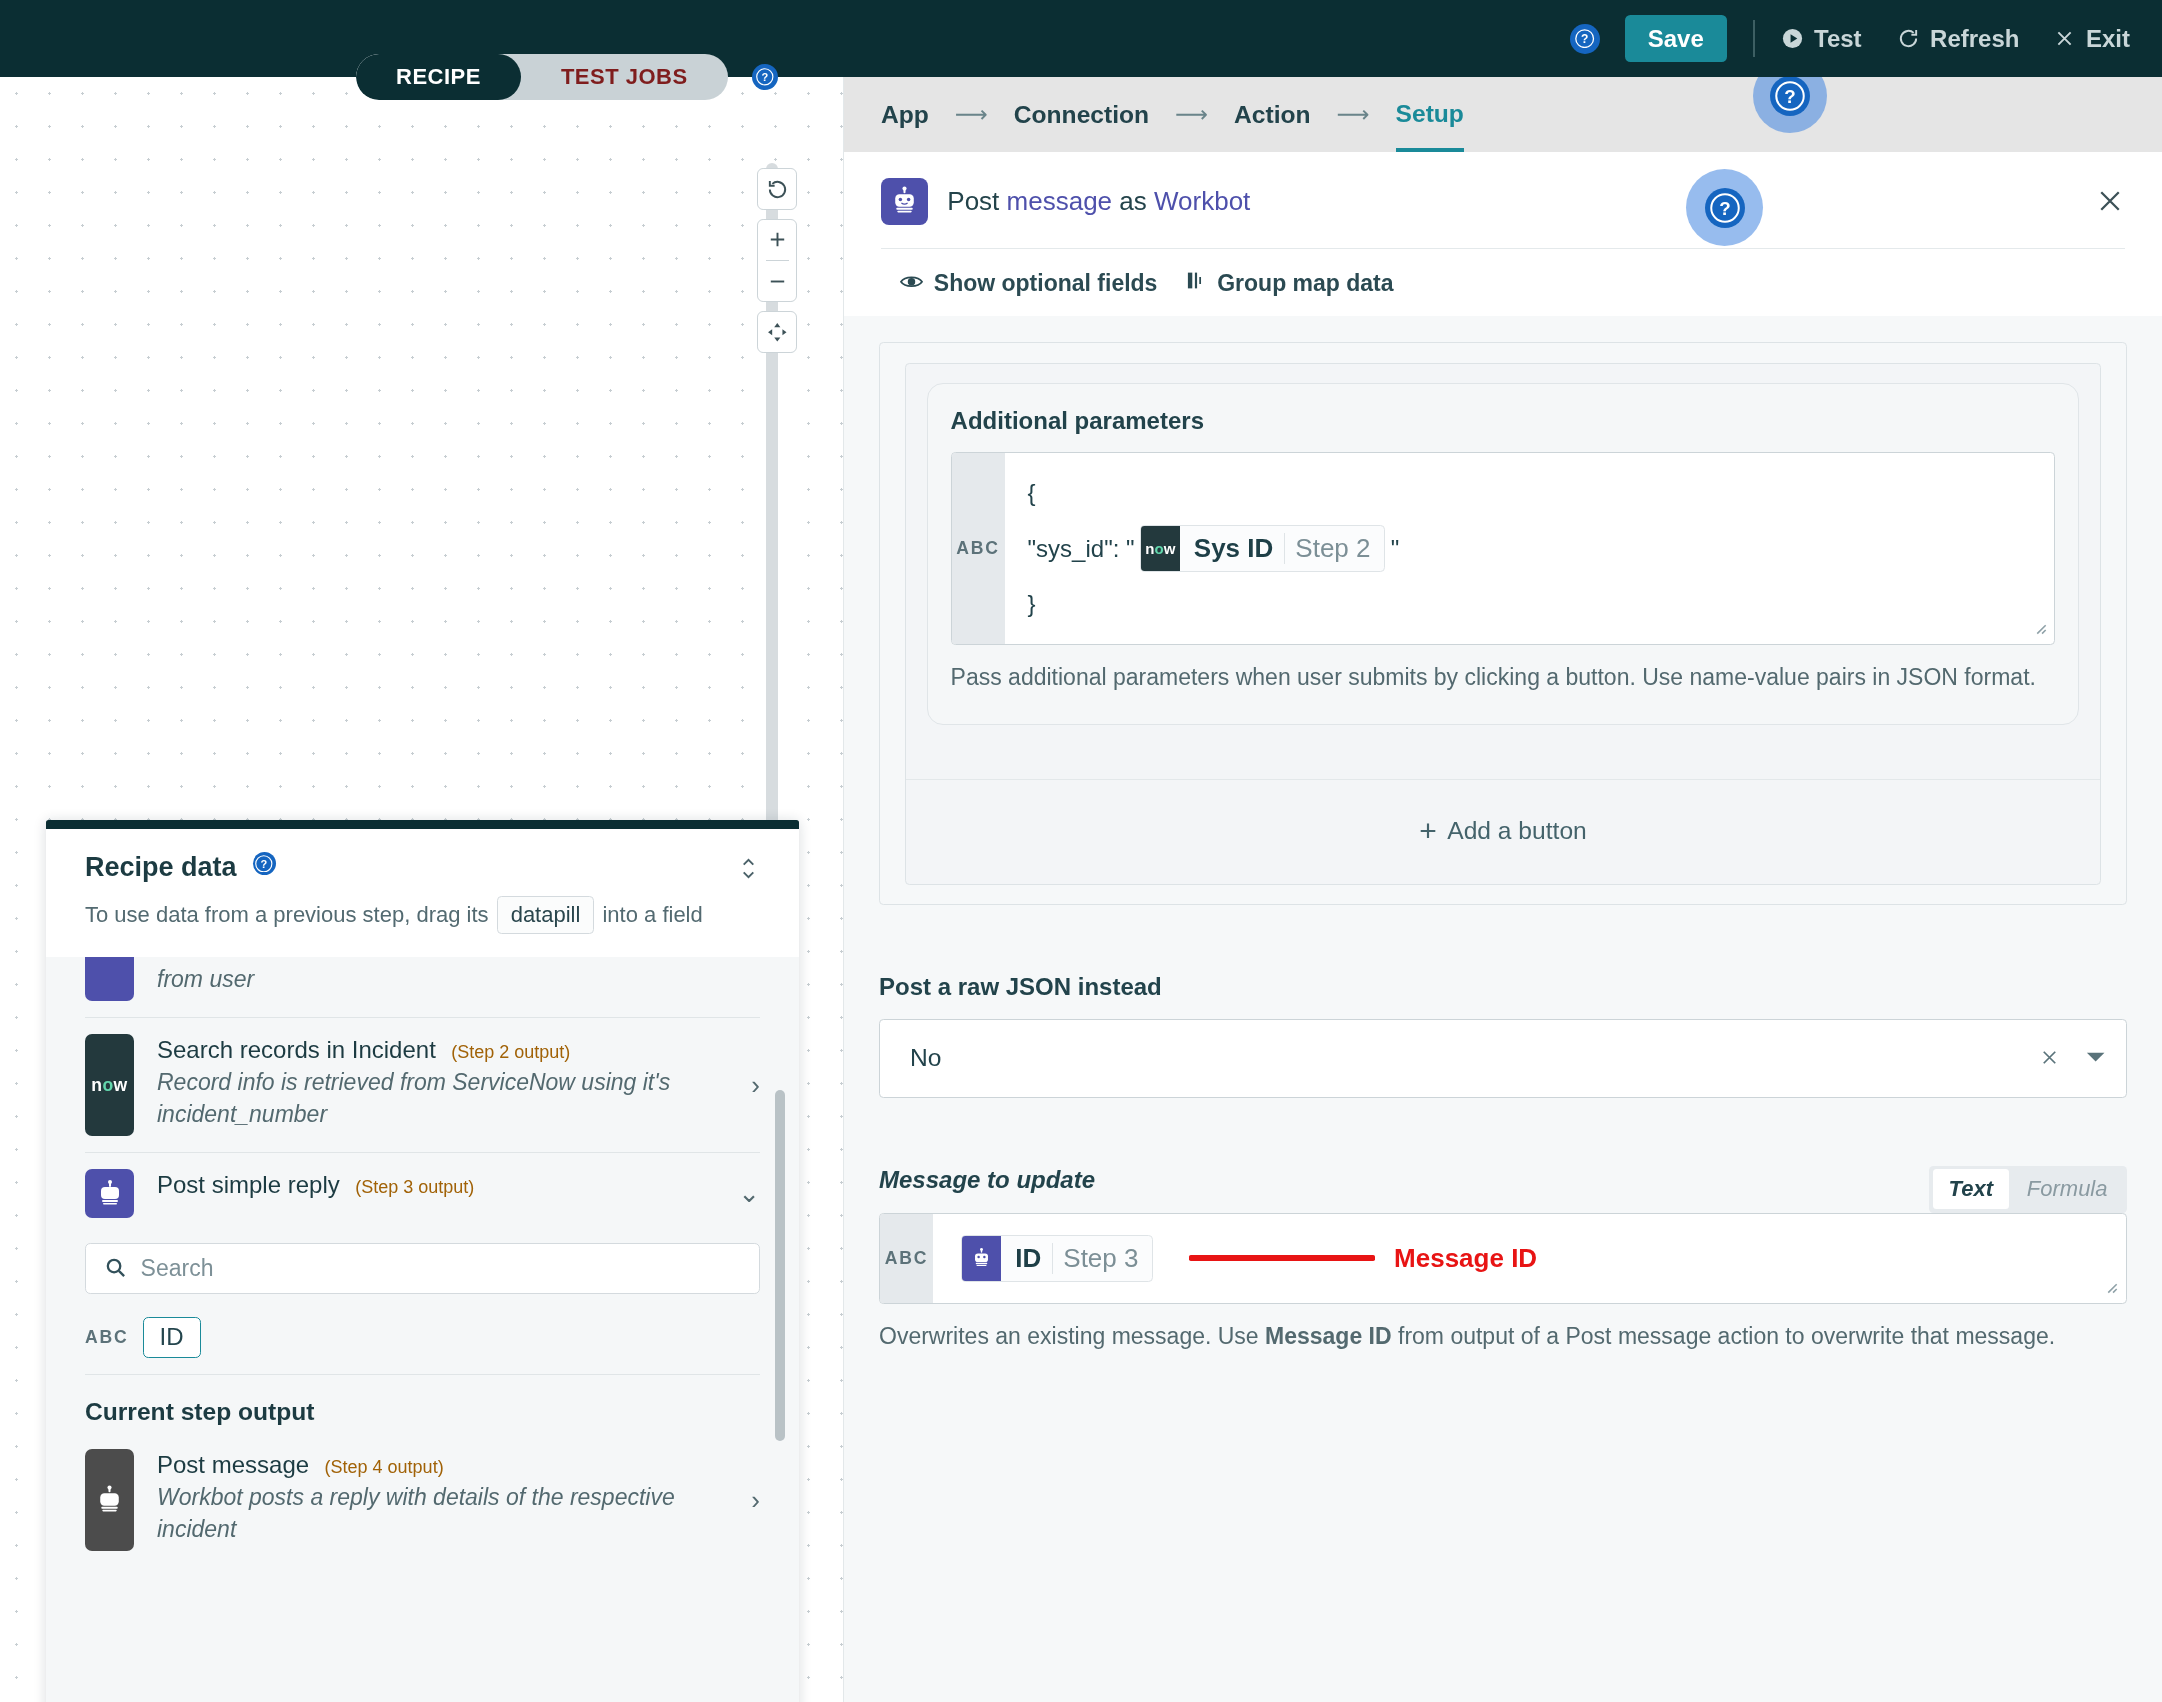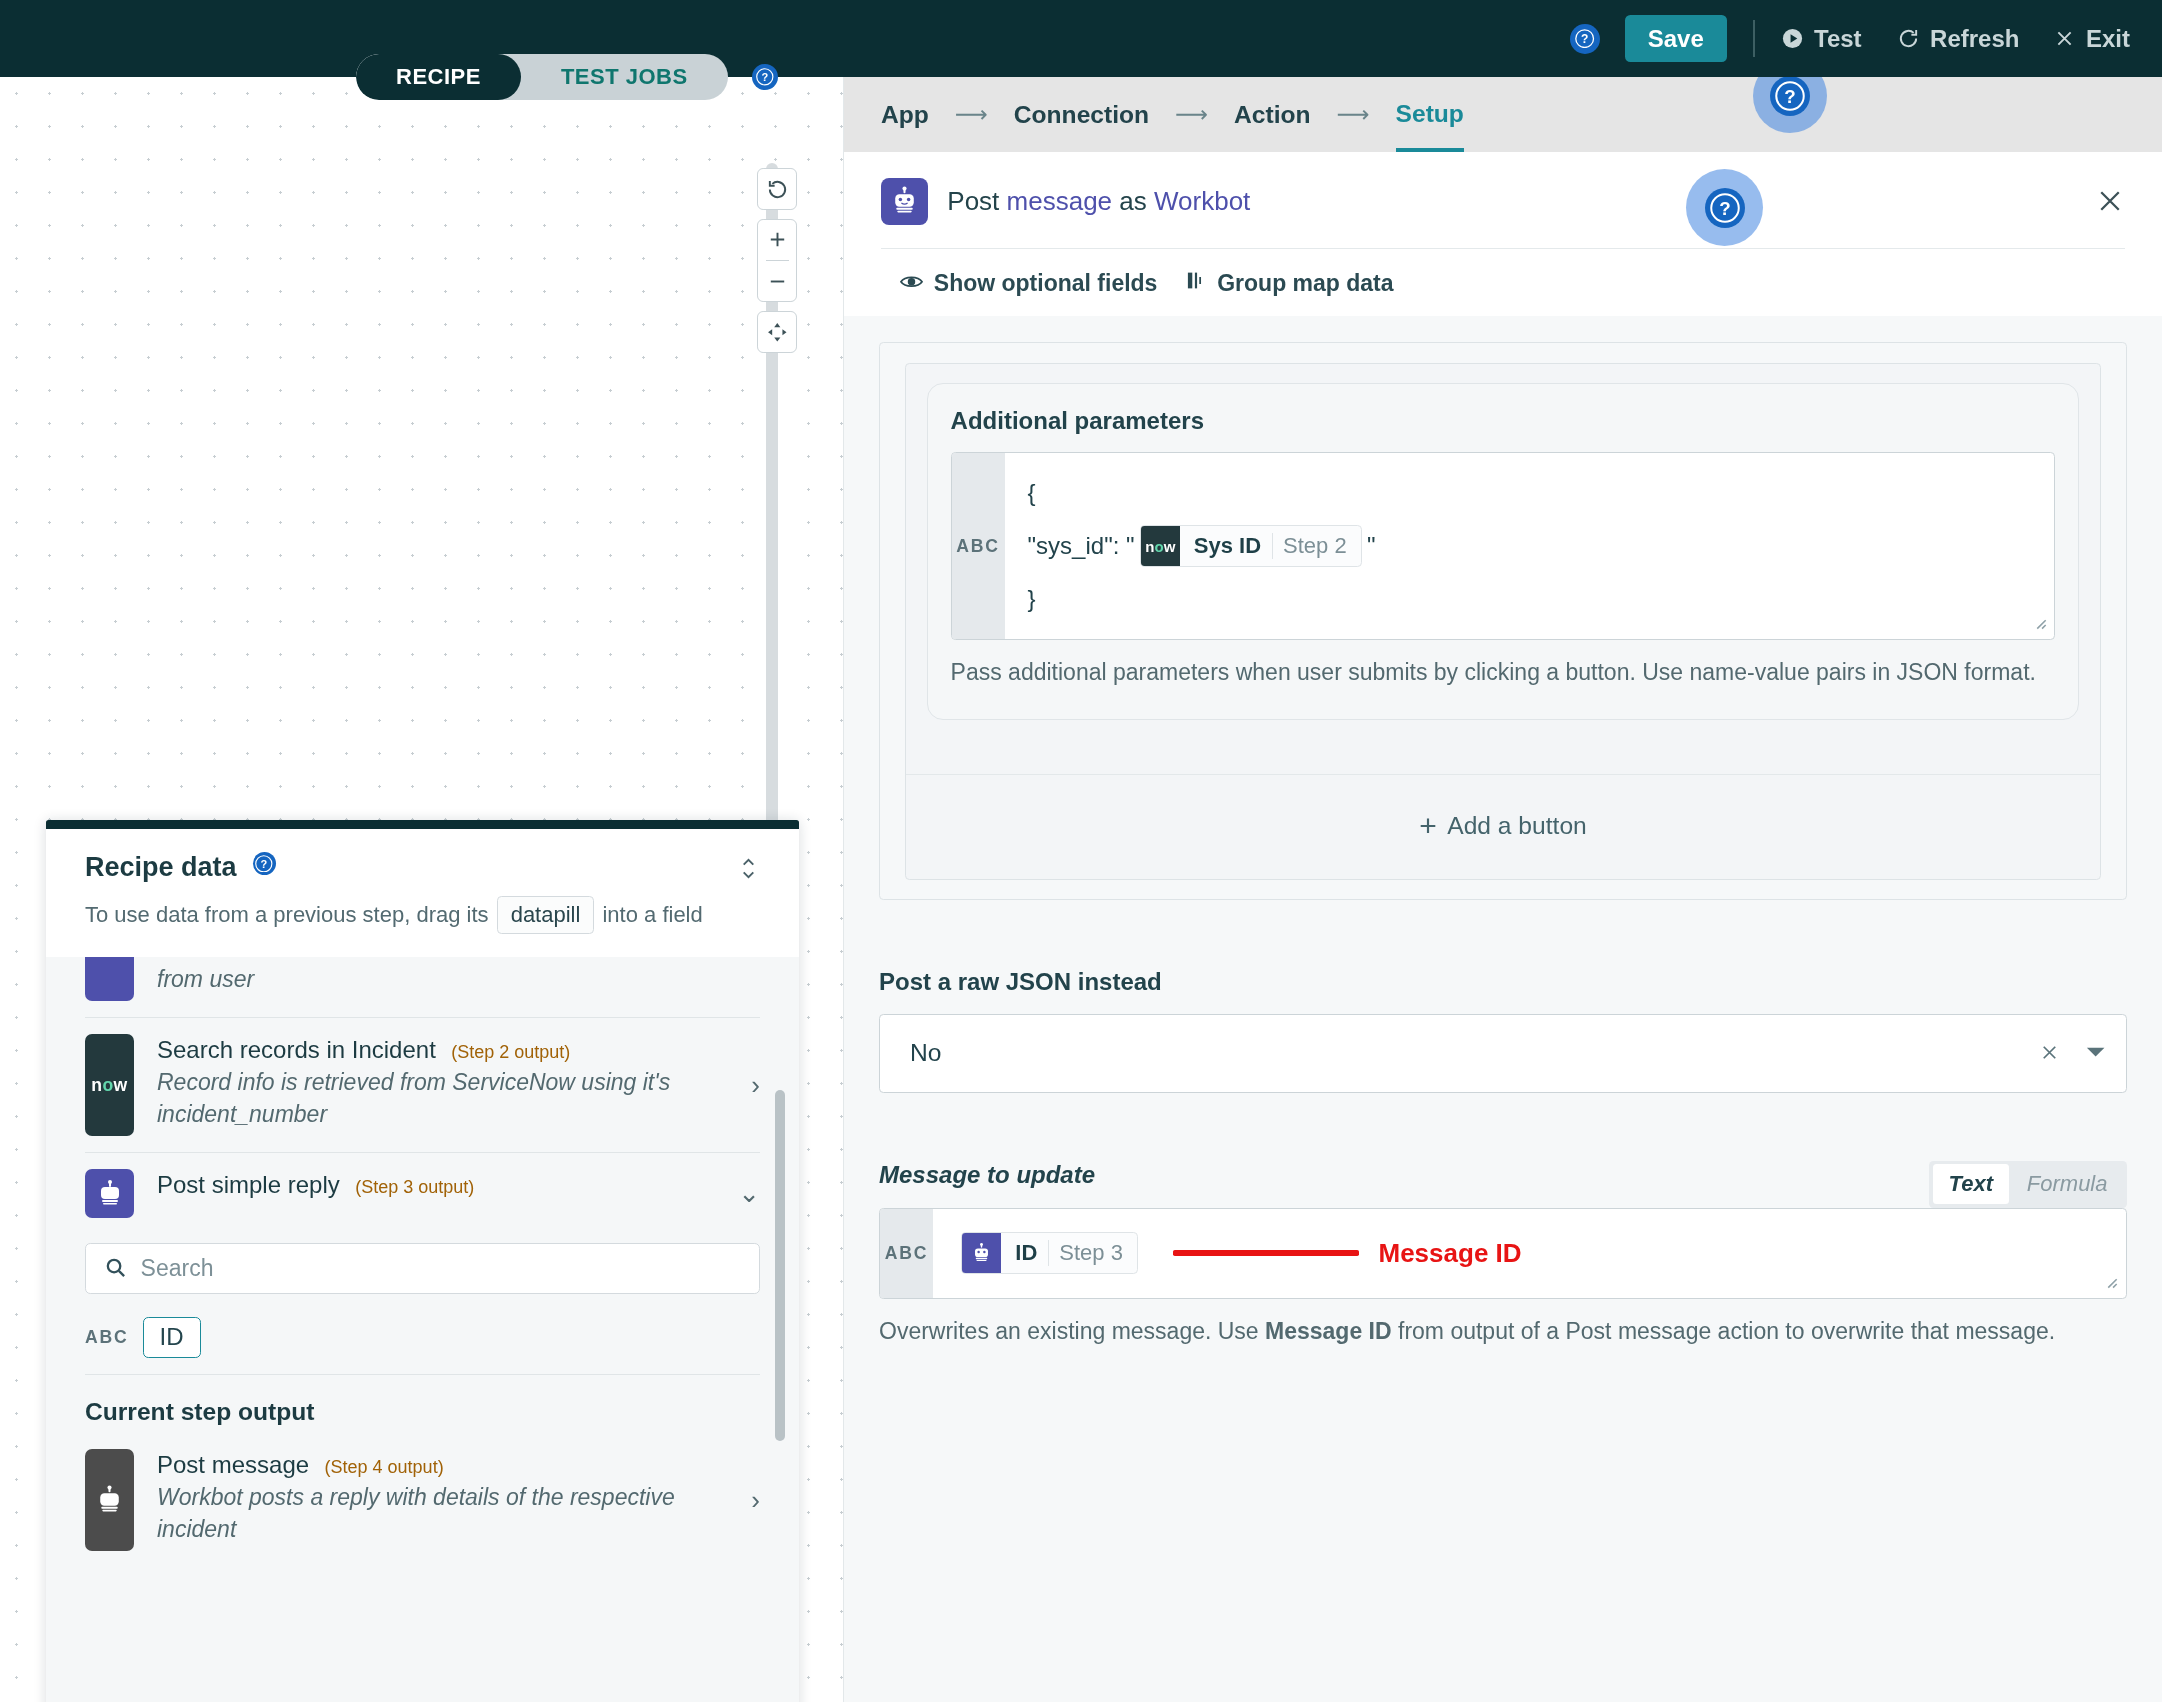--- a/index.html
+++ b/index.html
@@ -46,21 +46,21 @@
     position: absolute; top: 54px; left: 356px;
     display: flex; align-items: center; gap: 24.6px; z-index: 40;
   }
   .pill {
     display: flex; background: #c9d2d6; border-radius: 26px; height: 46px;
     overflow: hidden;
   }
   .pill .seg {
     display: flex; align-items: center; justify-content: center;
     padding: 0 40px; font-size: 22px; font-weight: bold;
-    letter-spacing: 0.5px; color: #0f766e; cursor: pointer;
+    letter-spacing: 0.5px; color: #7f1d1d; cursor: pointer;
   }
   .pill .seg.active { background: #0b2e33; color: #fff; border-radius: 26px; }
   .pill-help {
     width: 26px; height: 26px; border-radius: 50%;
     background: #1565c0; color: #fff; display:flex;
     align-items:center; justify-content:center; cursor: pointer;
   }
 
   
   .canvas {
@@ -254,21 +254,21 @@
     margin: 0 5.3px; vertical-align: middle; cursor: grab;
   }
   .dpill .logo {
     width: 39px; display: flex; align-items: center; justify-content: center;
     font-size: 16px; font-weight: bold; color: #fff; flex: none;
   }
   .dpill .logo.now { background: #23393d; }
   .dpill .logo.bot { background: #4e50ab; }
   .dpill .lbl {
     display: flex; align-items: flex-start; gap: 10.5px; padding: 7px 14px;
-    font-size: 22px; color: #1e3f47; font-weight: bold;
+    font-size: 26px; color: #1e3f47; font-weight: bold;
   }
   .dpill .lbl .st {
     font-weight: normal; color: #7c8f96;
     border-left: 1.3px solid #dfe4e7; padding-left: 10.5px;
   }
 
   .help-text { font-size: 23px; color: #53696f; line-height: 1.45; margin-top: 16px; }
 
   .add-btn-row {
     border-top: 1.3px solid #e3e8ea; margin-top: 54px;

